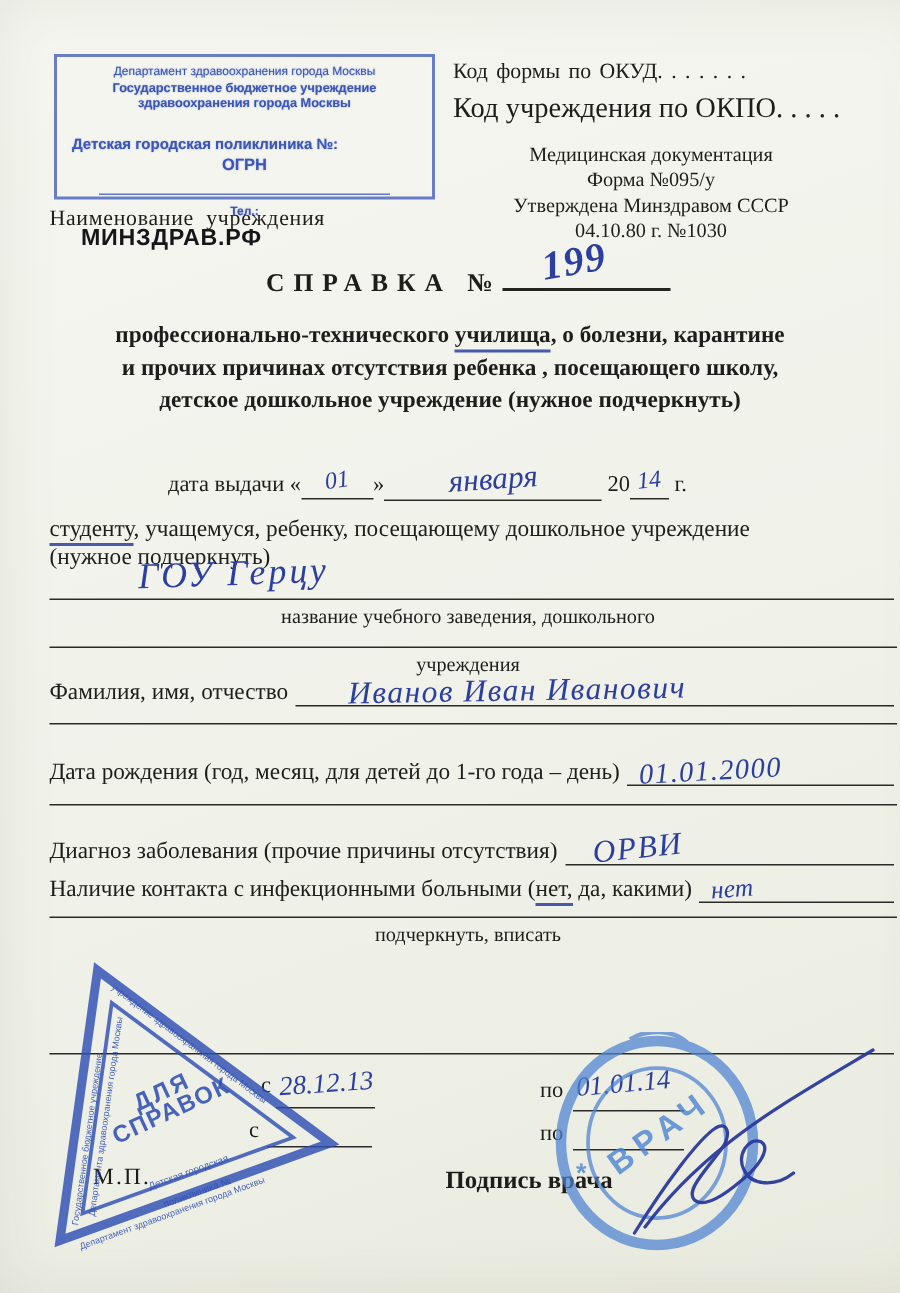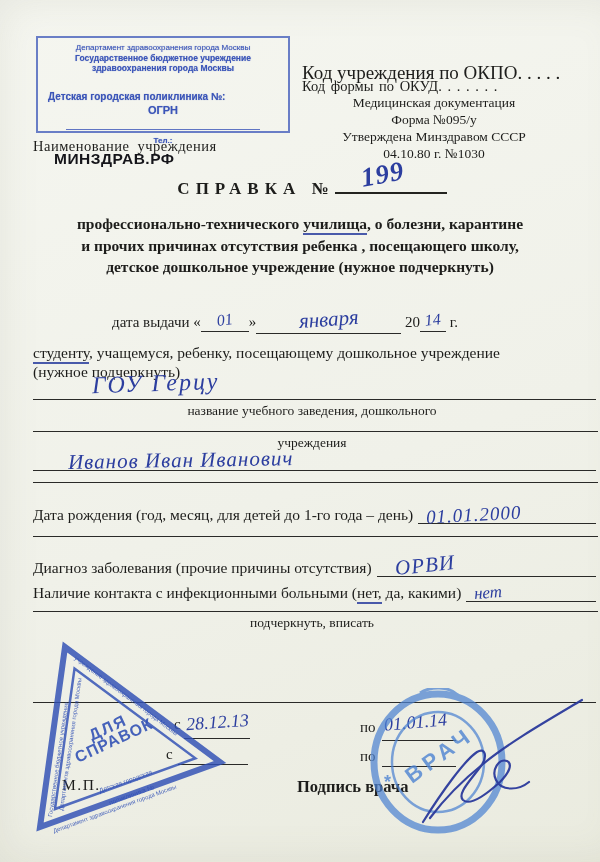--- a/index.html
+++ b/index.html
@@ -32,21 +32,21 @@
     position:absolute; left:16px; top:0; font-size:15.5px; font-weight:bold;
     letter-spacing:.5px; color:#15151a; text-shadow:none;
     font-family:"Liberation Sans", sans-serif;
     margin-top:34px;
   }
   .os-l7 { font-size:8px; font-weight:bold; line-height:9px; }
 
   .name-caption { left:33px; top:138px; font-size:14.5px; letter-spacing:.5px; word-spacing:4px; }
 
   
-  .okud { left:302px; top:40px; font-size:14.5px; word-spacing:2px;margin-top:38px; }
+  .okud { left:302px; top:40px; font-size:14.5px; word-spacing:2px; }
   .okpo { left:302px; top:62px; font-size:19px; }
   .med-block { left:300px; top:94px; width:268px; text-align:center; font-size:13.5px; line-height:17px; }
 
   
   .title-row { left:0; right:0; top:176px; text-align:center; }
   .t-label { font-size:17px; font-weight:bold; letter-spacing:6px; }
   .t-slot { display:inline-block; width:112px; border-bottom:2px solid #23231f; height:16px; position:relative; vertical-align:baseline; }
   .t-num {
     position:absolute; left:26px; top:-17px; font-size:27px; font-style:italic;
     color:#2c3e9f; transform:rotate(-10deg); font-weight:bold; letter-spacing:1px;
@@ -139,20 +139,21 @@
 
   <div class="abs sec-student"><span class="u-pen">студенту</span><span>, учащемуся, ребенку, посещающему дошкольное учреждение</span></div>
   <div class="abs sec-note">(нужное подчеркнуть)</div>
   <div class="rule" style="left:33px; right:28px; top:399px;"></div>
   <div class="abs hand school-hand">ГОУ Герцу</div>
   <div class="abs caption-center" style="top:403px;">название учебного заведения, дошкольного</div>
   <div class="rule" style="left:33px; right:26px; top:431px;"></div>
   <div class="abs caption-center" style="top:435px;">учреждения</div>
 
   <div class="fill-row" style="top:450px;">
+    <span class="lbl">Фамилия, имя, отчество</span>
     <span class="fill">
         <span class="hand fio-hand">Иванов Иван Иванович</span>
       </span>
   </div>
   <div class="rule" style="left:33px; right:26px; top:482px;"></div>
 
   <div class="fill-row" style="top:503px;">
     <span class="lbl">Дата рождения (год, месяц, для детей до 1-го года – день)</span>
     <span class="fill">
         <span class="hand birth-hand">01.01.2000</span>

